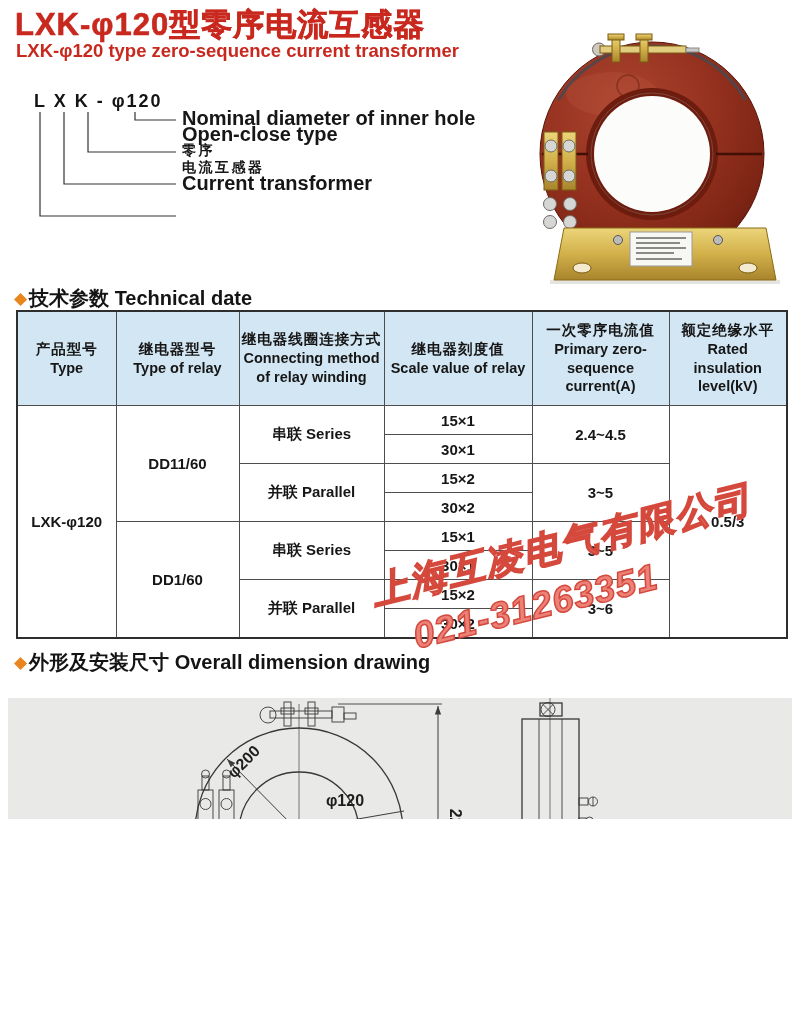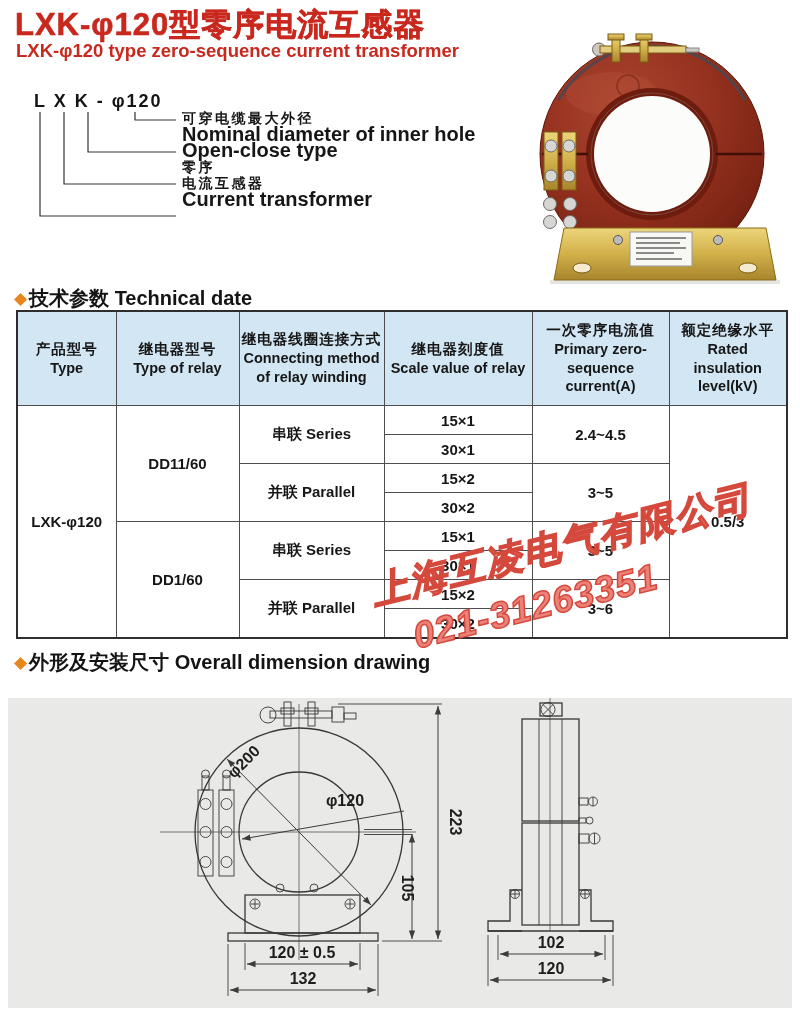--- a/index.html
+++ b/index.html
@@ -1,16 +1,16 @@
 <!DOCTYPE html>
 <html><head>
 <meta charset="utf-8">
 <style>
   html,body{margin:0;padding:0;background:#fff;}
-  .page{position:relative;width:800px;height:1021px;background:#fff;overflow:hidden;
+  .page{position:relative;width:800px;height:819px;background:#fff;overflow:hidden;
         font-family:"Liberation Sans","DejaVu Sans",sans-serif;color:#1b1b1b;}
   .abs{position:absolute;}
   
   .title-zh{left:15px;top:4px;font-size:31px;font-weight:bold;color:#c8281e;letter-spacing:1px;-webkit-text-stroke:0.6px #c8281e;}
   .title-en{left:16px;top:40px;font-size:18.5px;font-weight:bold;color:#c8281e;}
   
   .sec{font-size:20px;font-weight:bold;color:#141414;white-space:nowrap;}
   .sec .dia{color:#e8851d;font-size:17px;margin-right:2px;vertical-align:1px;}
   .sec-1{left:14px;top:62px;}
   .sec-2{left:14px;top:285px;}
@@ -123,21 +123,20 @@
   <div class="abs model">L X K - φ120</div>
   <svg class="abs diagram-svg" width="170" height="130" viewBox="0 0 170 130">
     <g fill="none" stroke="#333" stroke-width="1.2">
       <path d="M24,2 V106 H160"></path>
       <path d="M48,2 V74 H160"></path>
       <path d="M72,2 V42 H160"></path>
       <path d="M119,2 V10 H160"></path>
     </g>
   </svg>
   <div class="abs dlabels">
-    <div class="zh">可穿电缆最大外径</div>
     <div class="en">Nominal diameter of inner hole</div>
     <div class="en">Open-close type</div>
     <div class="zh">零序</div>
     <div class="zh">电流互感器</div>
     <div class="en">Current transformer</div>
   </div>
 
   <div class="abs sec sec-2">
     <span class="dia">◆</span><span>技术参数</span>
     <span>Technical date</span>

